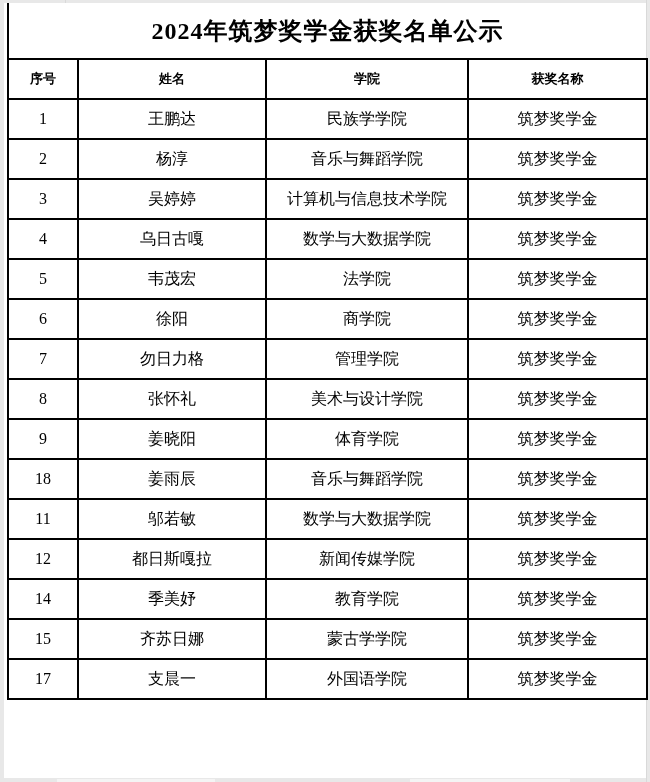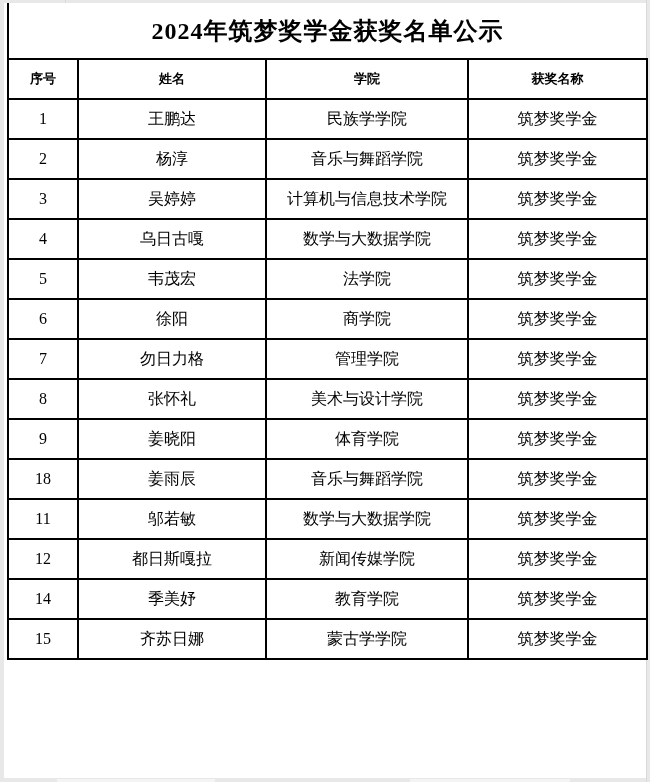--- a/index.html
+++ b/index.html
@@ -196,16 +196,22 @@
             <td>季美妤</td>
             <td>教育学院</td>
             <td>筑梦奖学金</td>
           </tr>
           <tr>
             <td>15</td>
             <td>齐苏日娜</td>
             <td>蒙古学学院</td>
             <td>筑梦奖学金</td>
           </tr>
+          <tr>
+            <td>17</td>
+            <td>支晨一</td>
+            <td>外国语学院</td>
+            <td>筑梦奖学金</td>
+          </tr>
         </tbody>
     </table>
   </div>
 </div>
 
 </body></html>

